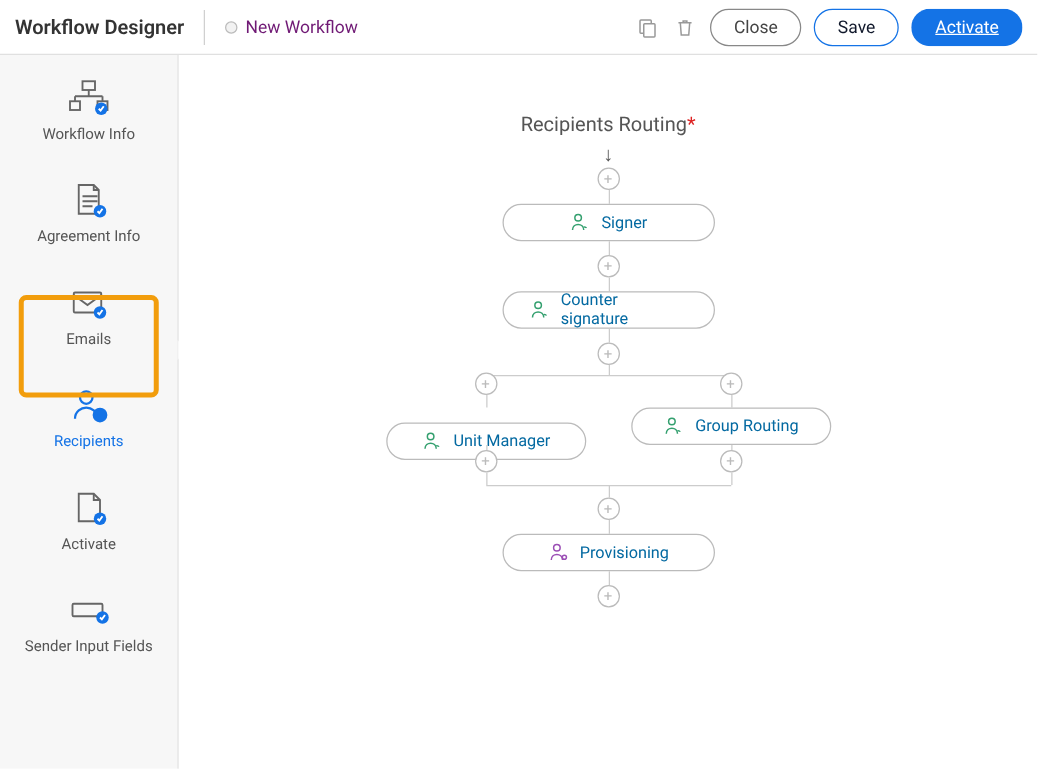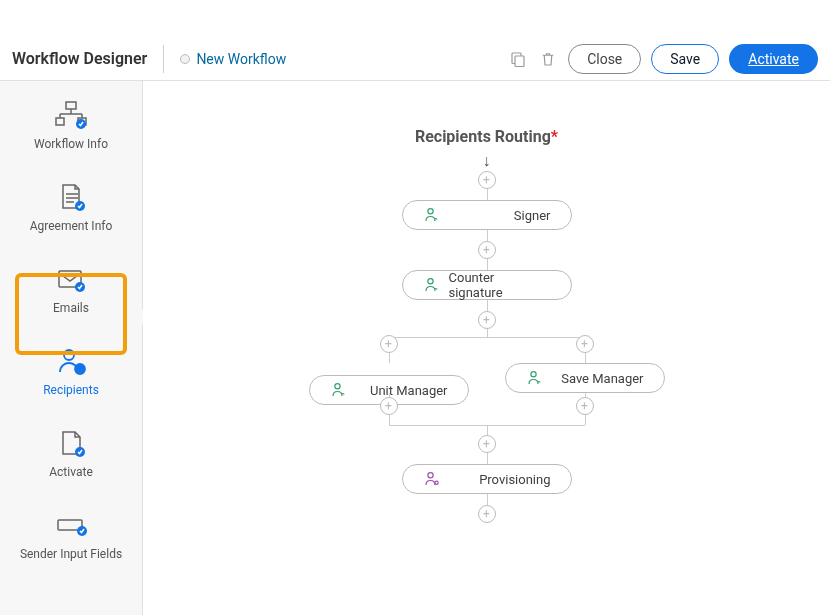--- a/index.html
+++ b/index.html
@@ -5,30 +5,29 @@
   * { box-sizing: border-box; margin: 0; padding: 0; font-family: -apple-system, BlinkMacSystemFont, "Segoe UI", Roboto, sans-serif; }
   body { width: 830px; height: 615px; overflow: hidden; background: #fff; }
 
   .topbar {
     height: 44px;
     display: flex;
     align-items: center;
     padding: 0 12px;
     border-bottom: 1px solid #e0e0e0;
     gap: 10px;
-    margin-top: 37px;
   }
   .app-title { font-size: 16px; font-weight: 600; color: #333; }
   .vdiv { width: 1px; height: 28px; background: #d0d0d0; margin: 0 6px; }
   .status-dot {
     width: 10px; height: 10px; border-radius: 50%;
     border: 1.5px solid #bbb; background: #f2f2f2;
     display: inline-block; margin-right: 6px;
   }
-  .wf-name { font-size: 14px; color: #0369a1; display:flex; align-items:center; }
+  .wf-name { font-size: 14px; color: #701a75; display:flex; align-items:center; }
   .topbar .spacer { flex: 1; }
   .top-icon { width: 20px; height: 20px; color: #888; cursor: pointer; display:flex; align-items:center; justify-content:center; }
   .btn {
     height: 30px; padding: 0 18px; border-radius: 15px; font-size: 14px;
     display: inline-flex; align-items: center; justify-content: center; cursor: pointer;
     border: 1.5px solid transparent; background: #fff;
   }
   .btn-close { border-color: #888; color: #444; }
   .btn-save { border-color: #1473e6; color: #0f172a; }
   .btn-activate { background: #1473e6; color: #fff; text-decoration: underline; }
@@ -56,41 +55,41 @@
     position: absolute; width:0; height:0;
     border-top: 8px solid transparent;
     border-bottom: 8px solid transparent;
     border-left: 8px solid #f7f7f7;
     right: -8px;
   }
 
   .canvas { flex:1; position: relative; background:#fff; }
   .canvas-title {
     position:absolute; top:46px; left:0; right:0; text-align:center;
-    font-size:16px; font-weight:700; color:#555;
+    font-size:16px; font-weight:400; color:#555;
   }
   .canvas-title .req { color: #d22; }
   .down-arrow {
     position:absolute; top:70px; left:50%; transform:translateX(-50%);
     font-size:16px; color:#555;
   }
 
   .plus-node {
     position:absolute; width:18px; height:18px; border:1px solid #bbb; border-radius:50%;
     background:#fff; display:flex; align-items:center; justify-content:center;
     color:#bbb; font-size:12px; line-height:1; cursor:pointer;
   }
 
   .conn-v { position:absolute; width:1px; background:#ccc; }
   .conn-h { position:absolute; height:1px; background:#ccc; }
 
   .role-pill {
     position:absolute; height:30px; border:1px solid #bbb; border-radius:15px;
-    background:#fff; display:flex; align-items:center; justify-content:space-between; gap:8px;
-    font-size:13px; color:#404040; cursor:pointer; padding:0 20px;
+    background:#fff; display:flex; align-items:center; justify-content:center; gap:8px;
+    font-size:13px; color:#0369a1; cursor:pointer; padding:0 20px;
   }
   .role-pill svg { flex-shrink:0; }
 
   
   .p0 { top:90px; left:calc(50% - 9px); }
   .pill-signer { top:119px; left:calc(50% - 85px); width:170px; }
   .c0a { top:108px; left:50%; height:11px; }
   .c0b { top:149px; left:50%; height:11px; }
   .p1 { top:160px; left:calc(50% - 9px); }
   .c1 { top:178px; left:50%; height:11px; }
@@ -285,21 +284,21 @@
       </svg>
       <span>Unit Manager</span>
     </div>
 
     <div class="role-pill pill-group">
       <svg width="18" height="18" viewBox="0 0 24 24" fill="none" stroke="#34a06f" stroke-width="1.6">
         <circle cx="10" cy="7" r="3.5"></circle>
           <path d="M4 20c0-4 3-6 6-6s6 2 6 6"></path>
           <path d="M16 17c1-1 2 1 3 0"></path>
       </svg>
-      <span>Save Manager</span>
+      <span>Group Routing</span>
     </div>
 
     <div class="conn-v c-bl2"></div>
     <div class="conn-v c-br2"></div>
     <div class="plus-node pbl2">+</div>
     <div class="plus-node pbr2">+</div>
     <div class="conn-v c-bl3"></div>
     <div class="conn-v c-br3"></div>
     <div class="conn-h h2"></div>
     <div class="conn-v c-merge"></div>

